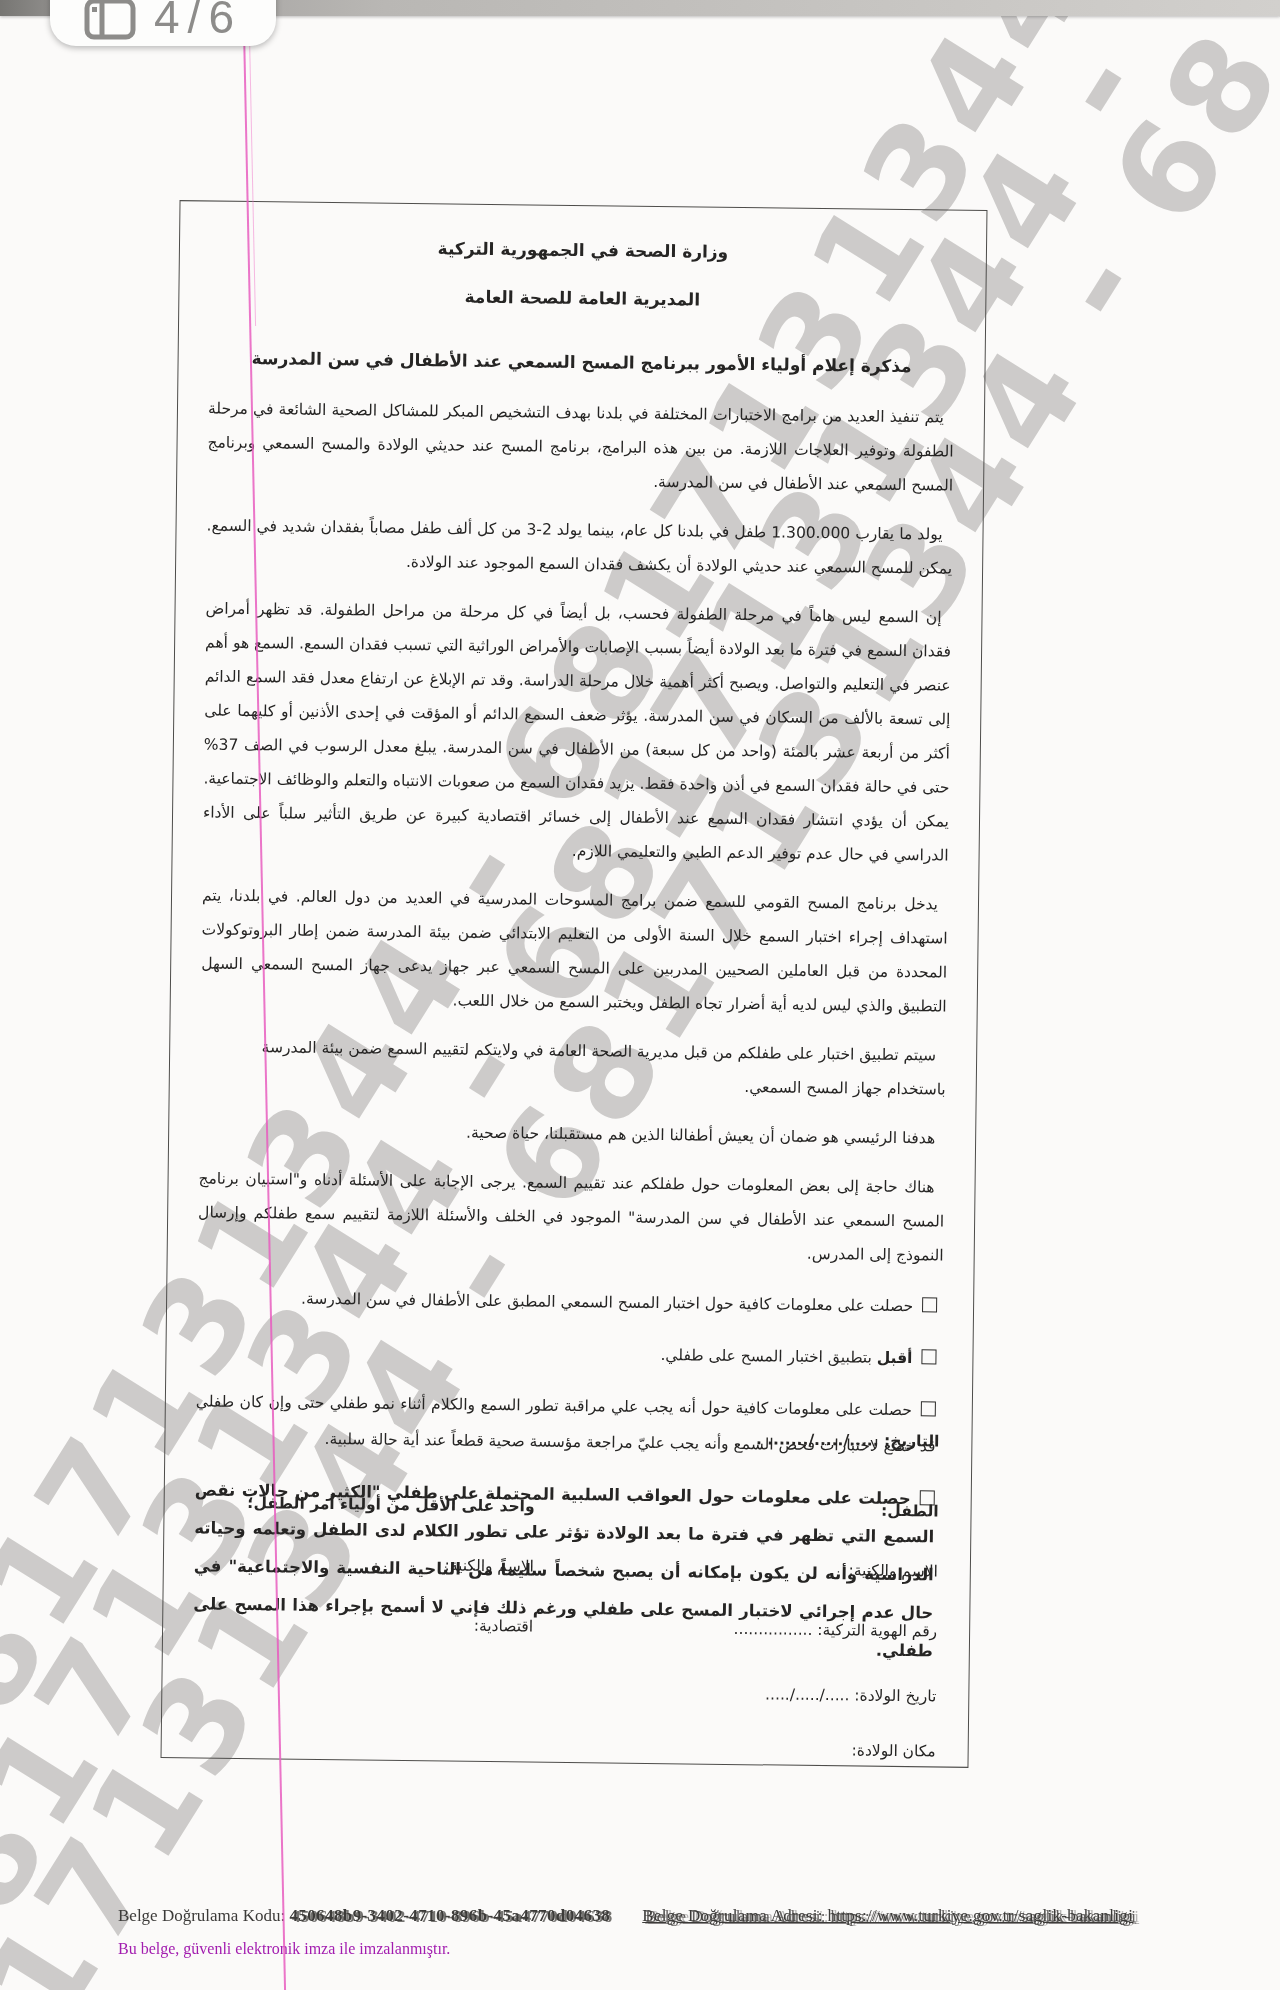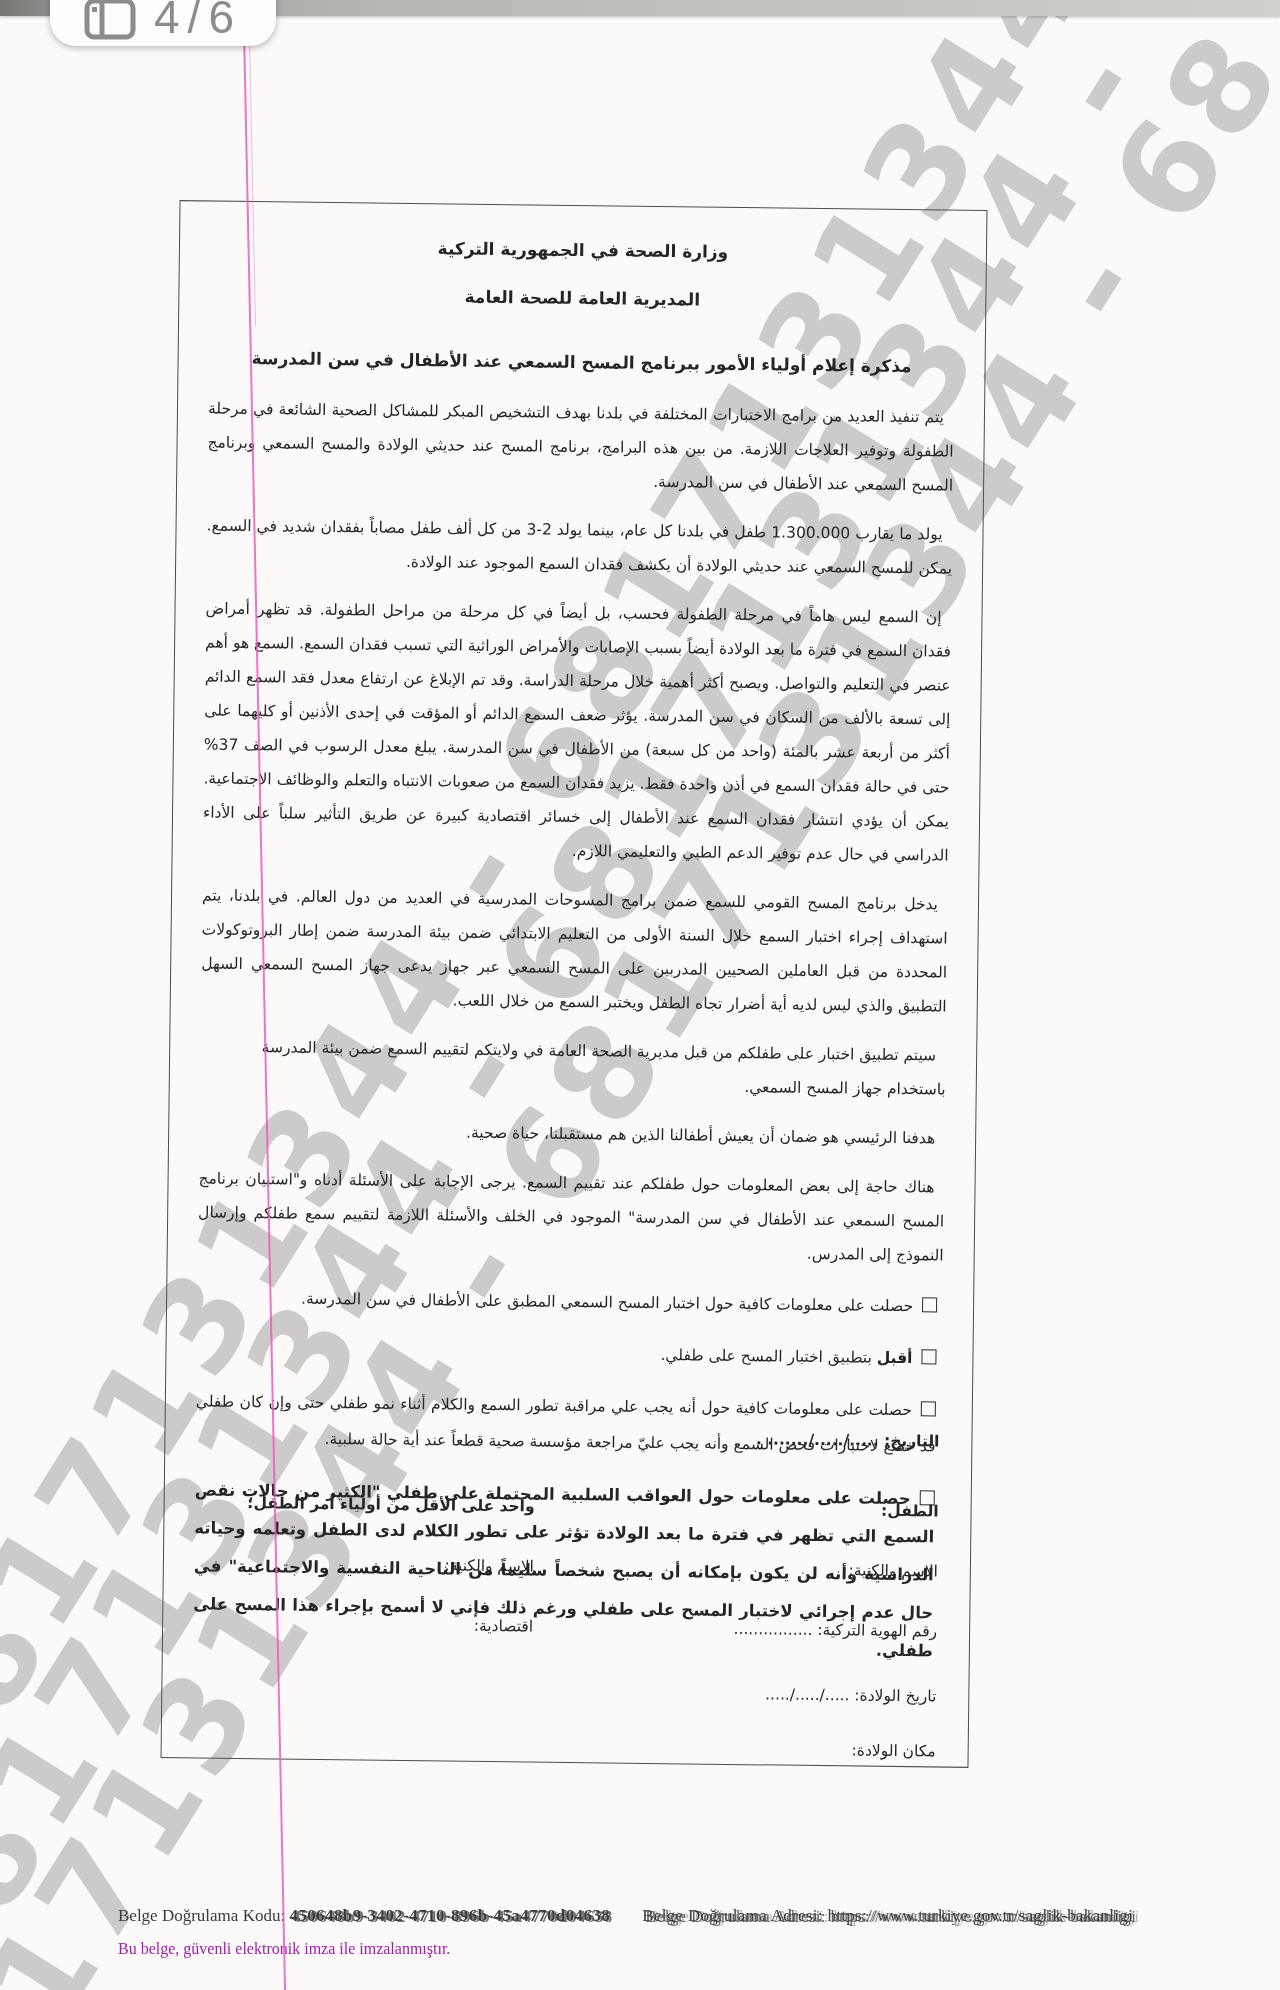--- a/index.html
+++ b/index.html
@@ -83,21 +83,21 @@
   .f-sign{top:1412px;right:436px;}
   .f-bdate{top:1477px;right:32px;}
   .f-bplace{top:1532px;right:32px;}
   
   .footer{
     position:absolute;left:118px;top:1906px;width:1150px;z-index:3;
     font-family:"Liberation Serif",serif;color:#3c3b39;font-size:17px;
   }
   .footer-line1{display:flex;gap:32px;white-space:nowrap;}
   .ghost{font-weight:bold;text-shadow:2.5px .5px 0 rgba(60,58,56,.7);letter-spacing:.4px;}
-  .ghost2{text-shadow:3px .5px 0 rgba(60,58,56,.8),6px 1px 0 rgba(60,58,56,.35);letter-spacing:.3px;}
+  .ghost2{text-shadow:3px .5px 0 rgba(60,58,56,.8),6px 1px 0 rgba(60,58,56,.35);letter-spacing:.3px;text-decoration:underline;}
   .footer-line2{margin-top:14px;color:#a21caf;font-size:16px;}
 </style>
 </head>
 <body>
 
 <div class="wm wm1">6817131344 - 6817131344 - 6817131344 - 6817131344</div>
 <div class="wm wm2">6817131344 - 6817131344 - 6817131344 - 6817131344</div>
 <div class="wm wm3">6817131344 - 6817131344 - 6817131344 - 6817131344</div>
 
 <div class="topbar"></div>

